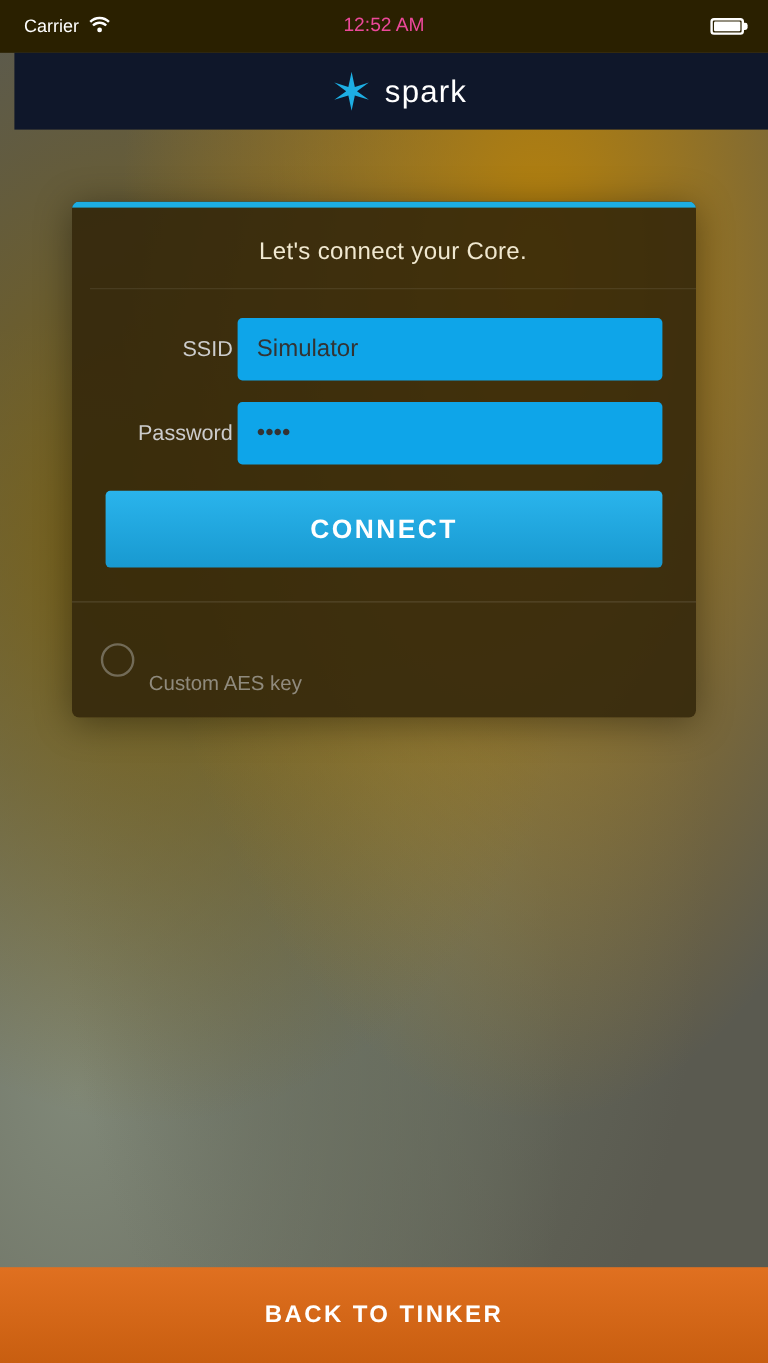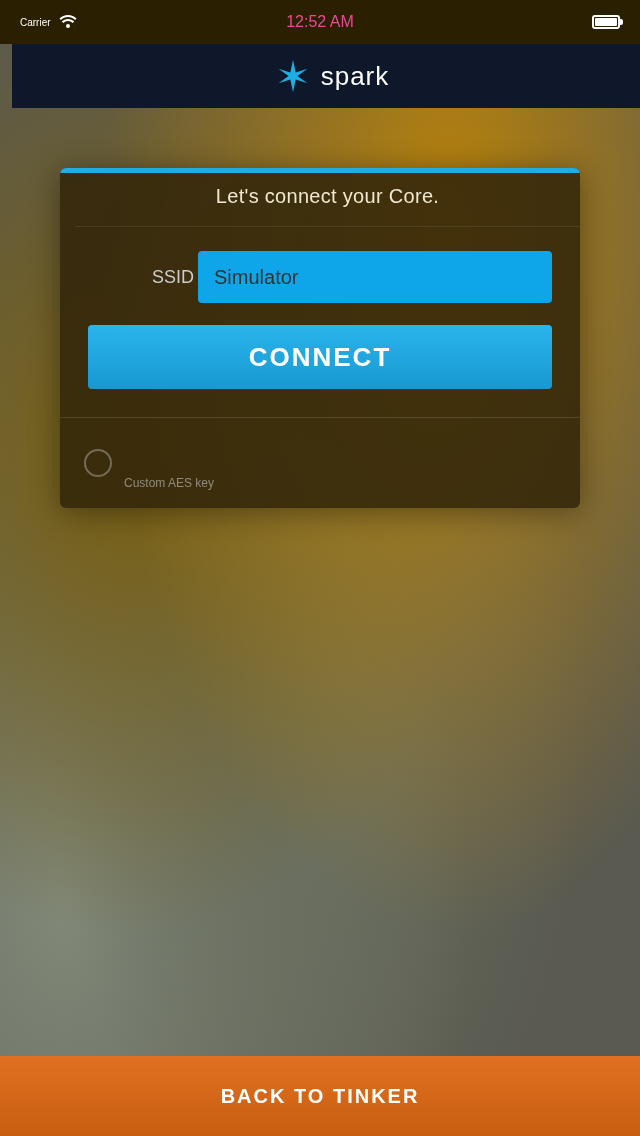--- a/index.html
+++ b/index.html
@@ -25,21 +25,21 @@
       padding: 0 20px;
       position: relative;
       z-index: 10;
     }
 
     .status-left {
       display: flex;
       align-items: center;
       gap: 8px;
       color: white;
-      font-size: 10px;
+      font-size: 15px;
       font-weight: 500;
     }
 
     .wifi-icon {
       display: inline-block;
     }
 
     .status-center {
       color: #ec4899;
       font-size: 16px;
@@ -130,21 +130,21 @@
       box-shadow: 0 4px 30px rgba(0,0,0,0.4);
     }
 
     .card-top-bar {
       height: 5px;
       background: #1daee3;
       width: 100%;
     }
 
     .card-header {
-      padding: 12px 20px 18px;
+      padding: 26px 20px 18px;
       text-align: center;
       border-bottom: 1px solid rgba(255,255,255,0.08);
       margin-left: 15px;
     }
 
     .card-header-text {
       color: #f0e8d0;
       font-size: 20px;
       font-weight: 300;
       letter-spacing: 0.3px;
@@ -186,21 +186,21 @@
       color: #aaa;
     }
 
     .connect-btn {
       width: 100%;
       height: 64px;
       background: linear-gradient(180deg, #2ab4ec 0%, #1899d0 100%);
       border: none;
       border-radius: 4px;
       color: white;
-      font-size: 26px;
+      font-size: 22px;
       font-weight: 700;
       letter-spacing: 2px;
       cursor: pointer;
       margin-top: 4px;
     }
 
     .card-footer {
       border-top: 1px solid rgba(255,255,255,0.12);
       padding: 18px 24px;
       display: flex;
@@ -212,21 +212,21 @@
       width: 28px;
       height: 28px;
       border-radius: 50%;
       border: 2px solid rgba(200,200,200,0.4);
       background: transparent;
       flex-shrink: 0;
     }
 
     .aes-label {
       color: rgba(200,200,200,0.6);
-      font-size: 12px;
+      font-size: 17px;
       font-weight: 300;
       margin-top: 40px;
     }
 
     
     .back-btn-container {
       position: absolute;
       bottom: 0;
       left: 0;
       width: 100%;
@@ -302,20 +302,24 @@
 
     <div class="card-body">
 
       
       <div class="form-row">
         <label class="form-label">SSID</label>
         <input class="form-input" type="text" value="Simulator" style="">
       </div>
 
       
+      <div class="form-row">
+        <label class="form-label">Password</label>
+        <input class="form-input" type="password" value="1234" style="">
+      </div>
 
       
       <button class="connect-btn">CONNECT</button>
 
     </div>
 
     <div class="card-footer">
       <div class="radio-circle"></div>
       <span class="aes-label">Custom AES key</span>
     </div>

